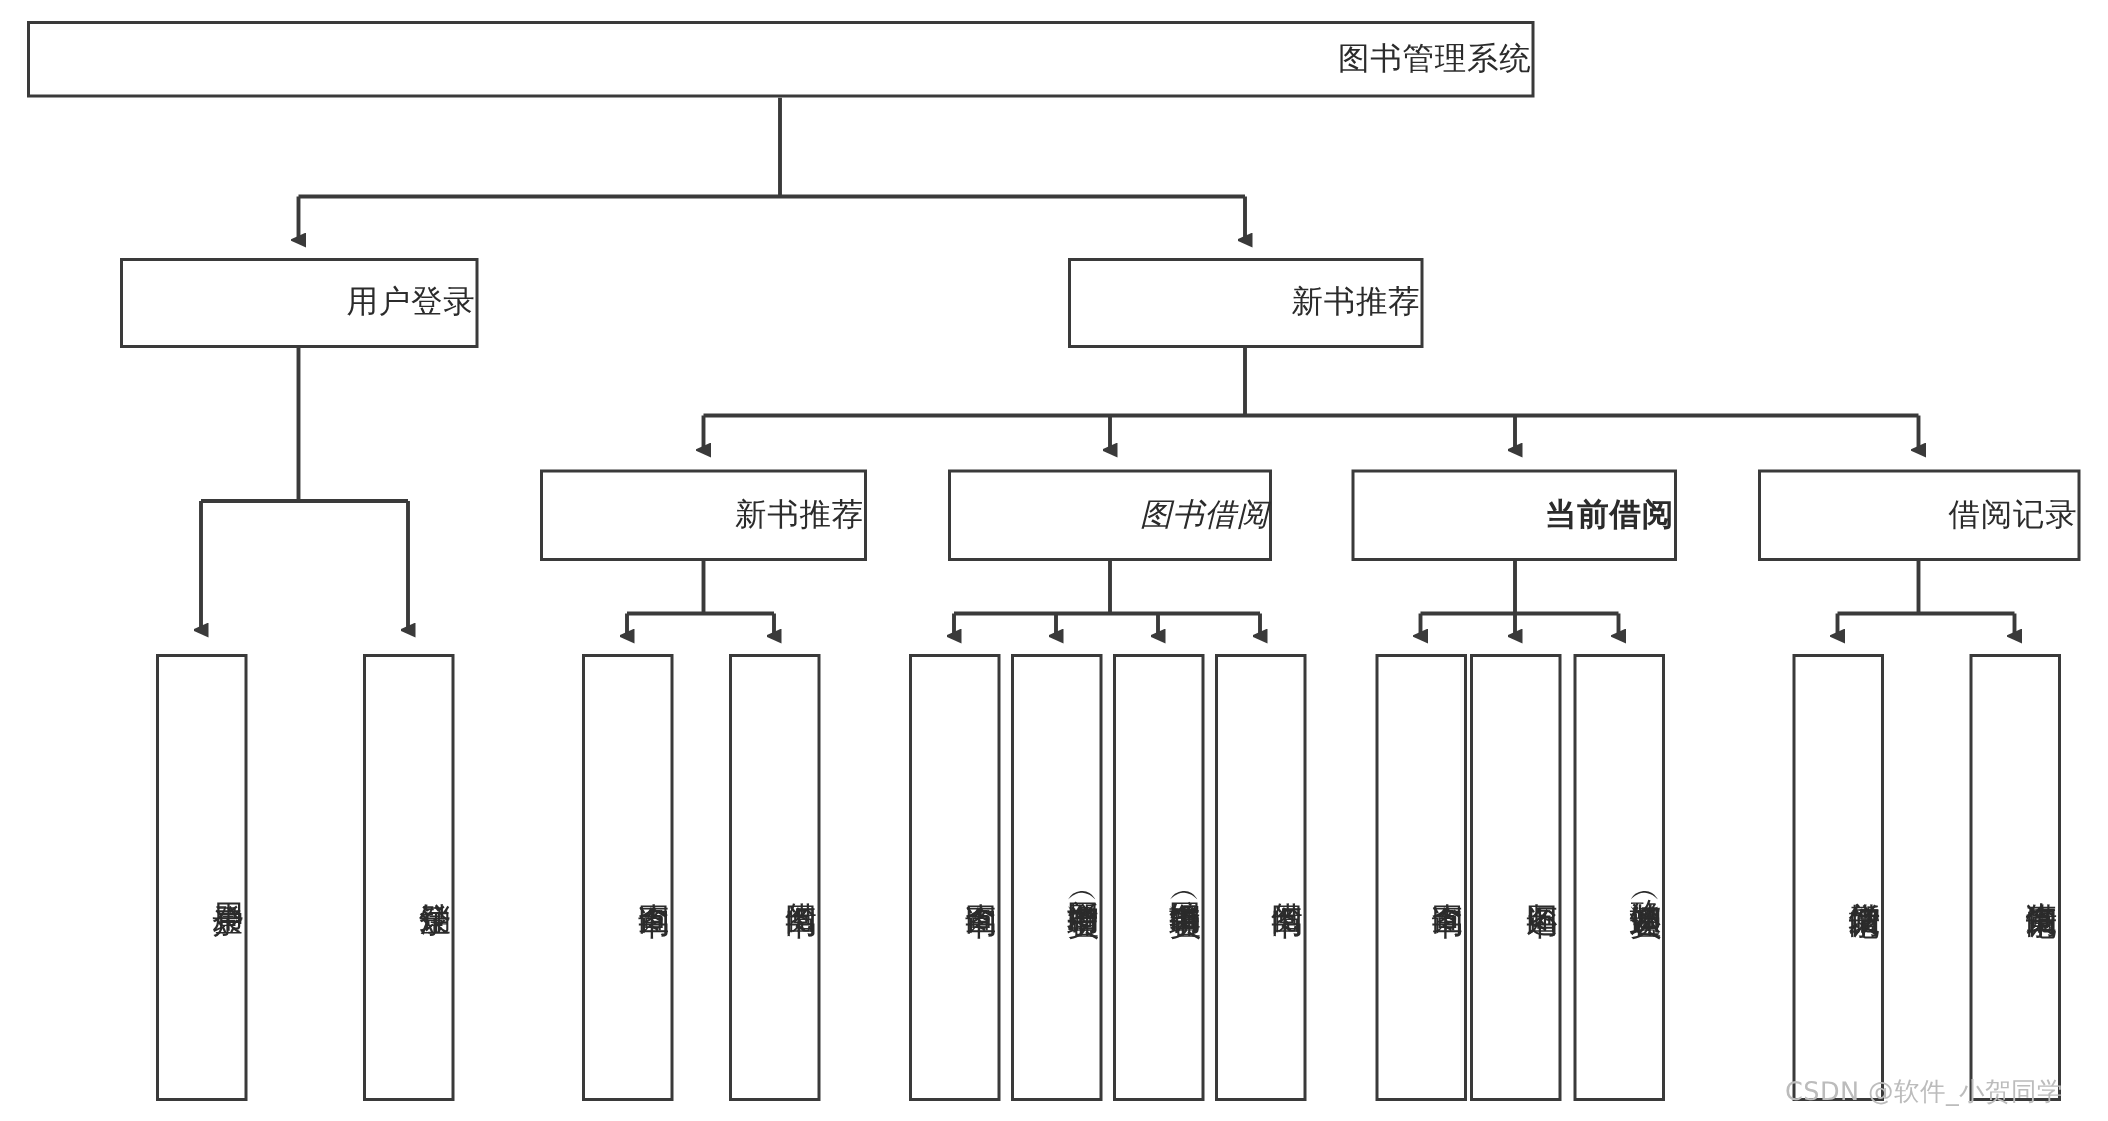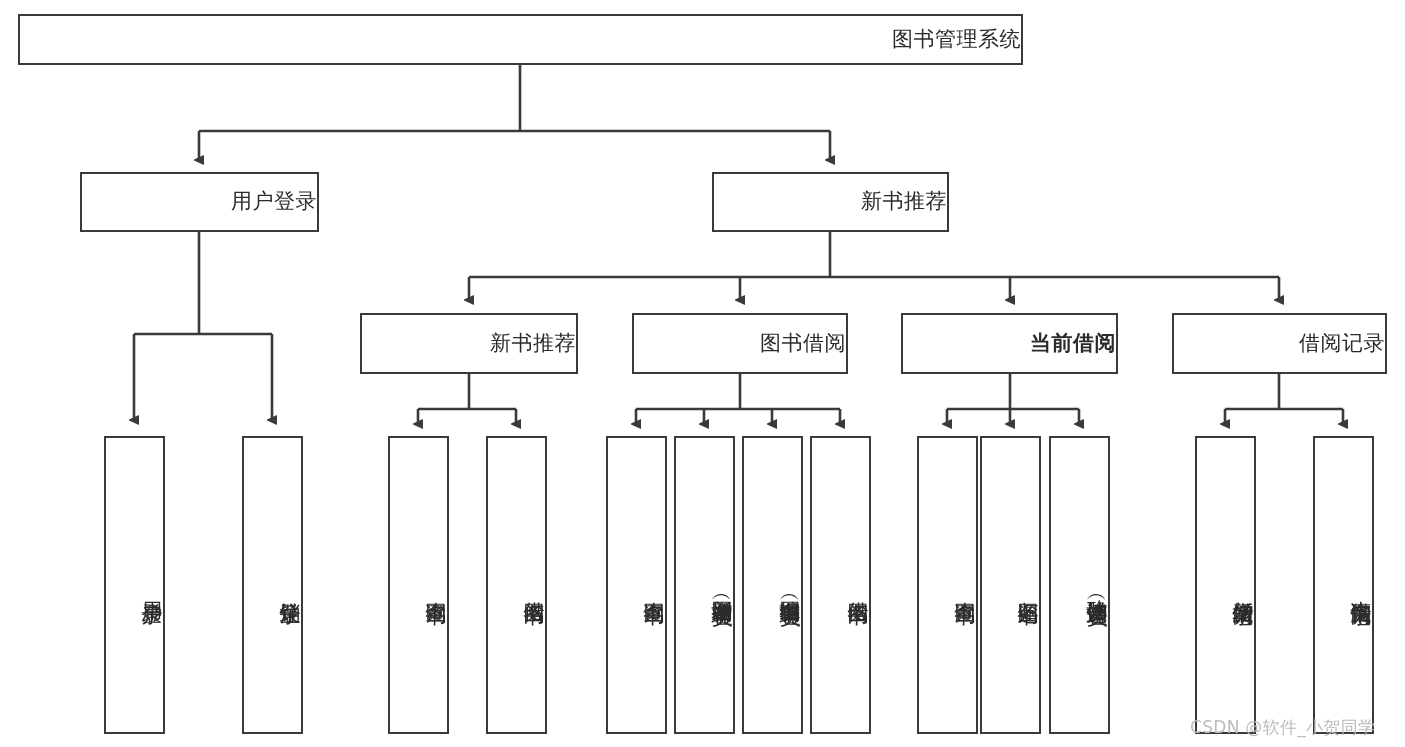--- a/index.html
+++ b/index.html
@@ -124,21 +124,21 @@
   <div class="node node-h" style="left:80px; top:172px; width:239px; height:60px;">
     <span>用户登录</span>
   </div>
   <div class="node node-h" style="left:712px; top:172px; width:237px; height:60px;">
     <span>新书推荐</span>
   </div>
 
   <div class="node node-h" style="left:360px; top:313px; width:218px; height:61px;padding-left:18px;">
     <span>新书推荐</span>
   </div>
-  <div class="node node-h" style="left:632px; top:313px; width:216px; height:61px;">
+  <div class="node node-h" style="left:632px; top:313px; width:216px; height:61px;font-style:italic;">
     <span>图书借阅</span>
   </div>
   <div class="node node-h" style="left:901px; top:313px; width:217px; height:61px;font-weight:bold;">
     <span>当前借阅</span>
   </div>
   <div class="node node-h" style="left:1172px; top:313px; width:215px; height:61px;padding-left:32px;">
     <span>借阅记录</span>
   </div>
 
   <div class="node node-v" style="left:104px; top:436px; width:61px; height:298px;">

